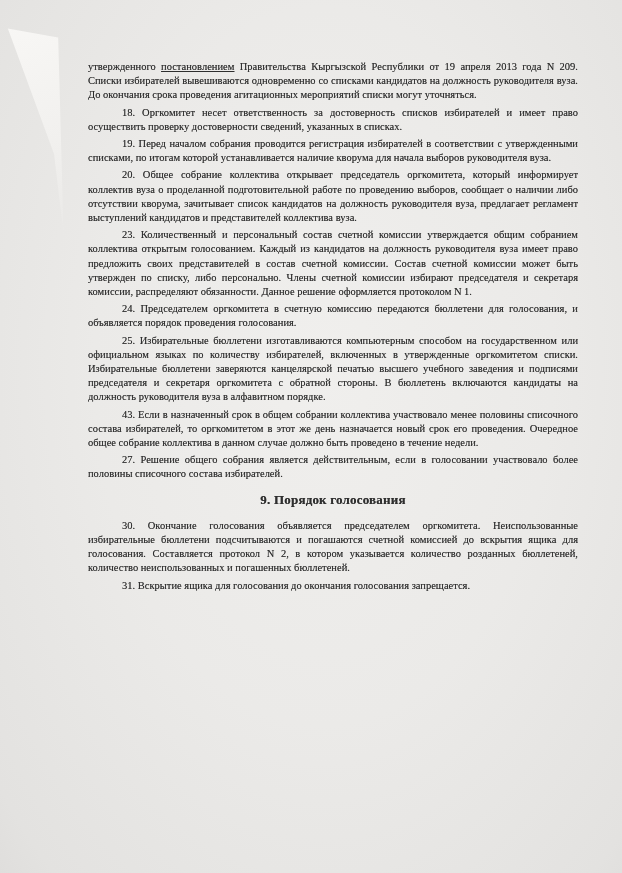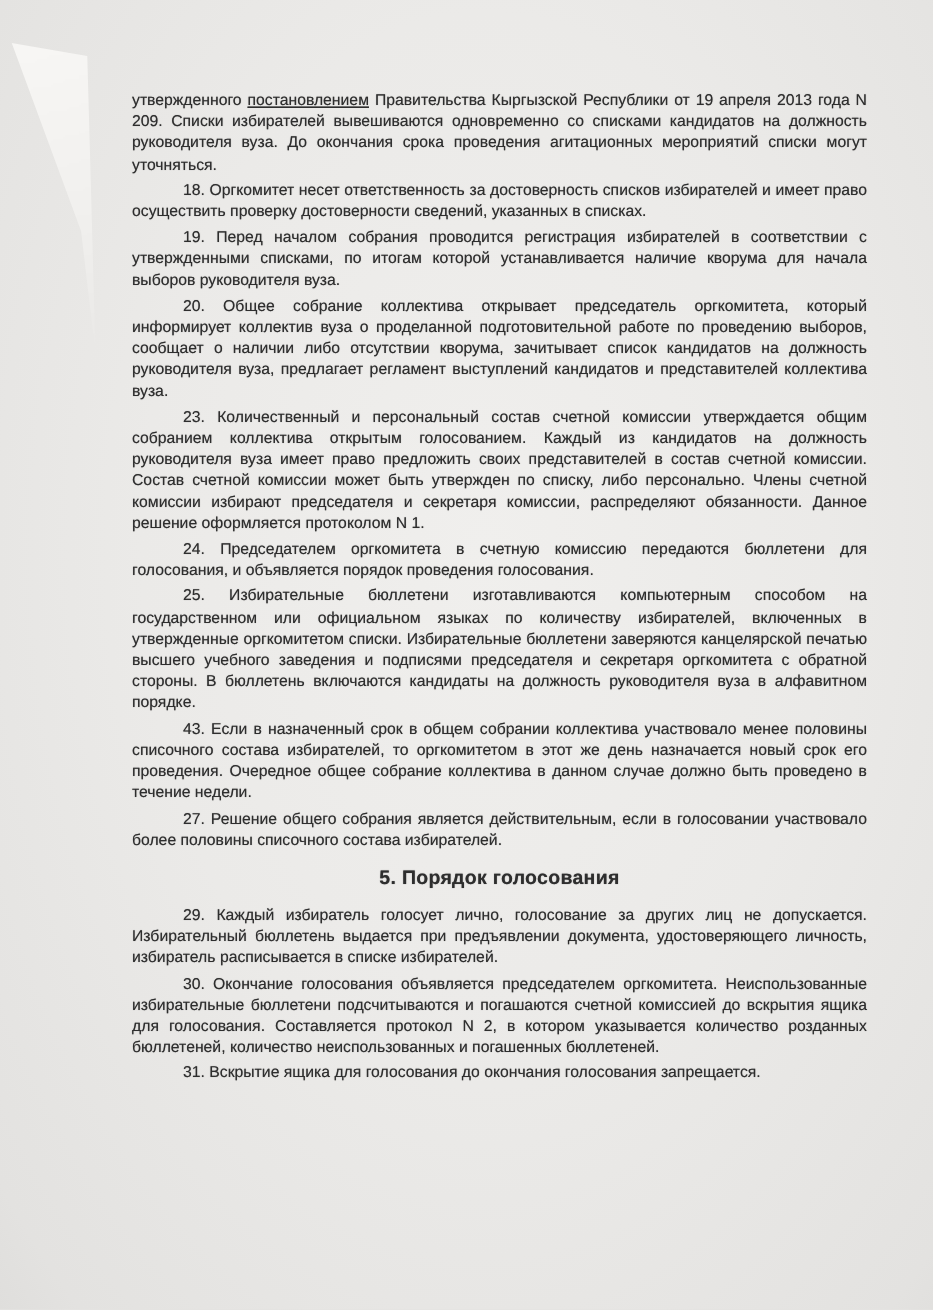--- a/index.html
+++ b/index.html
@@ -7,20 +7,21 @@
     width: 622px; height: 873px;
     font-family: "Liberation Sans", sans-serif;
     background: #e4e3e1;
   }
   .page {
     position: relative;
     width: 622px; height: 873px;
     overflow: hidden;
     background: radial-gradient(ellipse at 52% 42%, #f0efed 0%, #ebeae8 50%, #e3e2e0 92%, #dfdedc 100%);
     color: #2e2e2e;
+    font-family: Liberation Serif, serif;
   }
   .corner-fold {
     position: absolute;
     left: 5px; top: 22px;
     width: 70px; height: 220px;
     background: linear-gradient(165deg, #f8f7f5 0%, #f1f0ee 55%, #e9e8e6 100%);
     clip-path: polygon(4% 3%, 76% 7%, 84% 98%, 70% 60%);
     filter: blur(0.6px) drop-shadow(1px 1px 1px rgba(90,90,90,0.18));
   }
   .content {
@@ -60,20 +61,19 @@
 
     <p class="para">18. Оргкомитет несет ответственность за достоверность списков избирателей и имеет право осуществить проверку достоверности сведений, указанных в списках.</p>
     <p class="para">19. Перед началом собрания проводится регистрация избирателей в соответствии с утвержденными списками, по итогам которой устанавливается наличие кворума для начала выборов руководителя вуза.</p>
     <p class="para">20. Общее собрание коллектива открывает председатель оргкомитета, который информирует коллектив вуза о проделанной подготовительной работе по проведению выборов, сообщает о наличии либо отсутствии кворума, зачитывает список кандидатов на должность руководителя вуза, предлагает регламент выступлений кандидатов и представителей коллектива вуза.</p>
     <p class="para">23. Количественный и персональный состав счетной комиссии утверждается общим собранием коллектива открытым голосованием. Каждый из кандидатов на должность руководителя вуза имеет право предложить своих представителей в состав счетной комиссии. Состав счетной комиссии может быть утвержден по списку, либо персонально. Члены счетной комиссии избирают председателя и секретаря комиссии, распределяют обязанности. Данное решение оформляется протоколом N 1.</p>
     <p class="para">24. Председателем оргкомитета в счетную комиссию передаются бюллетени для голосования, и объявляется порядок проведения голосования.</p>
     <p class="para">25. Избирательные бюллетени изготавливаются компьютерным способом на государственном или официальном языках по количеству избирателей, включенных в утвержденные оргкомитетом списки. Избирательные бюллетени заверяются канцелярской печатью высшего учебного заведения и подписями председателя и секретаря оргкомитета с обратной стороны. В бюллетень включаются кандидаты на должность руководителя вуза в алфавитном порядке.</p>
     <p class="para">43. Если в назначенный срок в общем собрании коллектива участвовало менее половины списочного состава избирателей, то оргкомитетом в этот же день назначается новый срок его проведения. Очередное общее собрание коллектива в данном случае должно быть проведено в течение недели.</p>
     <p class="para">27. Решение общего собрания является действительным, если в голосовании участвовало более половины списочного состава избирателей.</p>
 
-    <div class="heading">5. Порядок голосования</div>
+    <div class="heading">9. Порядок голосования</div>
 
-    <p class="para">29. Каждый избиратель голосует лично, голосование за других лиц не допускается. Избирательный бюллетень выдается при предъявлении документа, удостоверяющего личность, избиратель расписывается в списке избирателей.</p>
     <p class="para">30. Окончание голосования объявляется председателем оргкомитета. Неиспользованные избирательные бюллетени подсчитываются и погашаются счетной комиссией до вскрытия ящика для голосования. Составляется протокол N 2, в котором указывается количество розданных бюллетеней, количество неиспользованных и погашенных бюллетеней.</p>
     <p class="para">31. Вскрытие ящика для голосования до окончания голосования запрещается.</p>
 
   </div>
 </div>
 
 </body></html>

